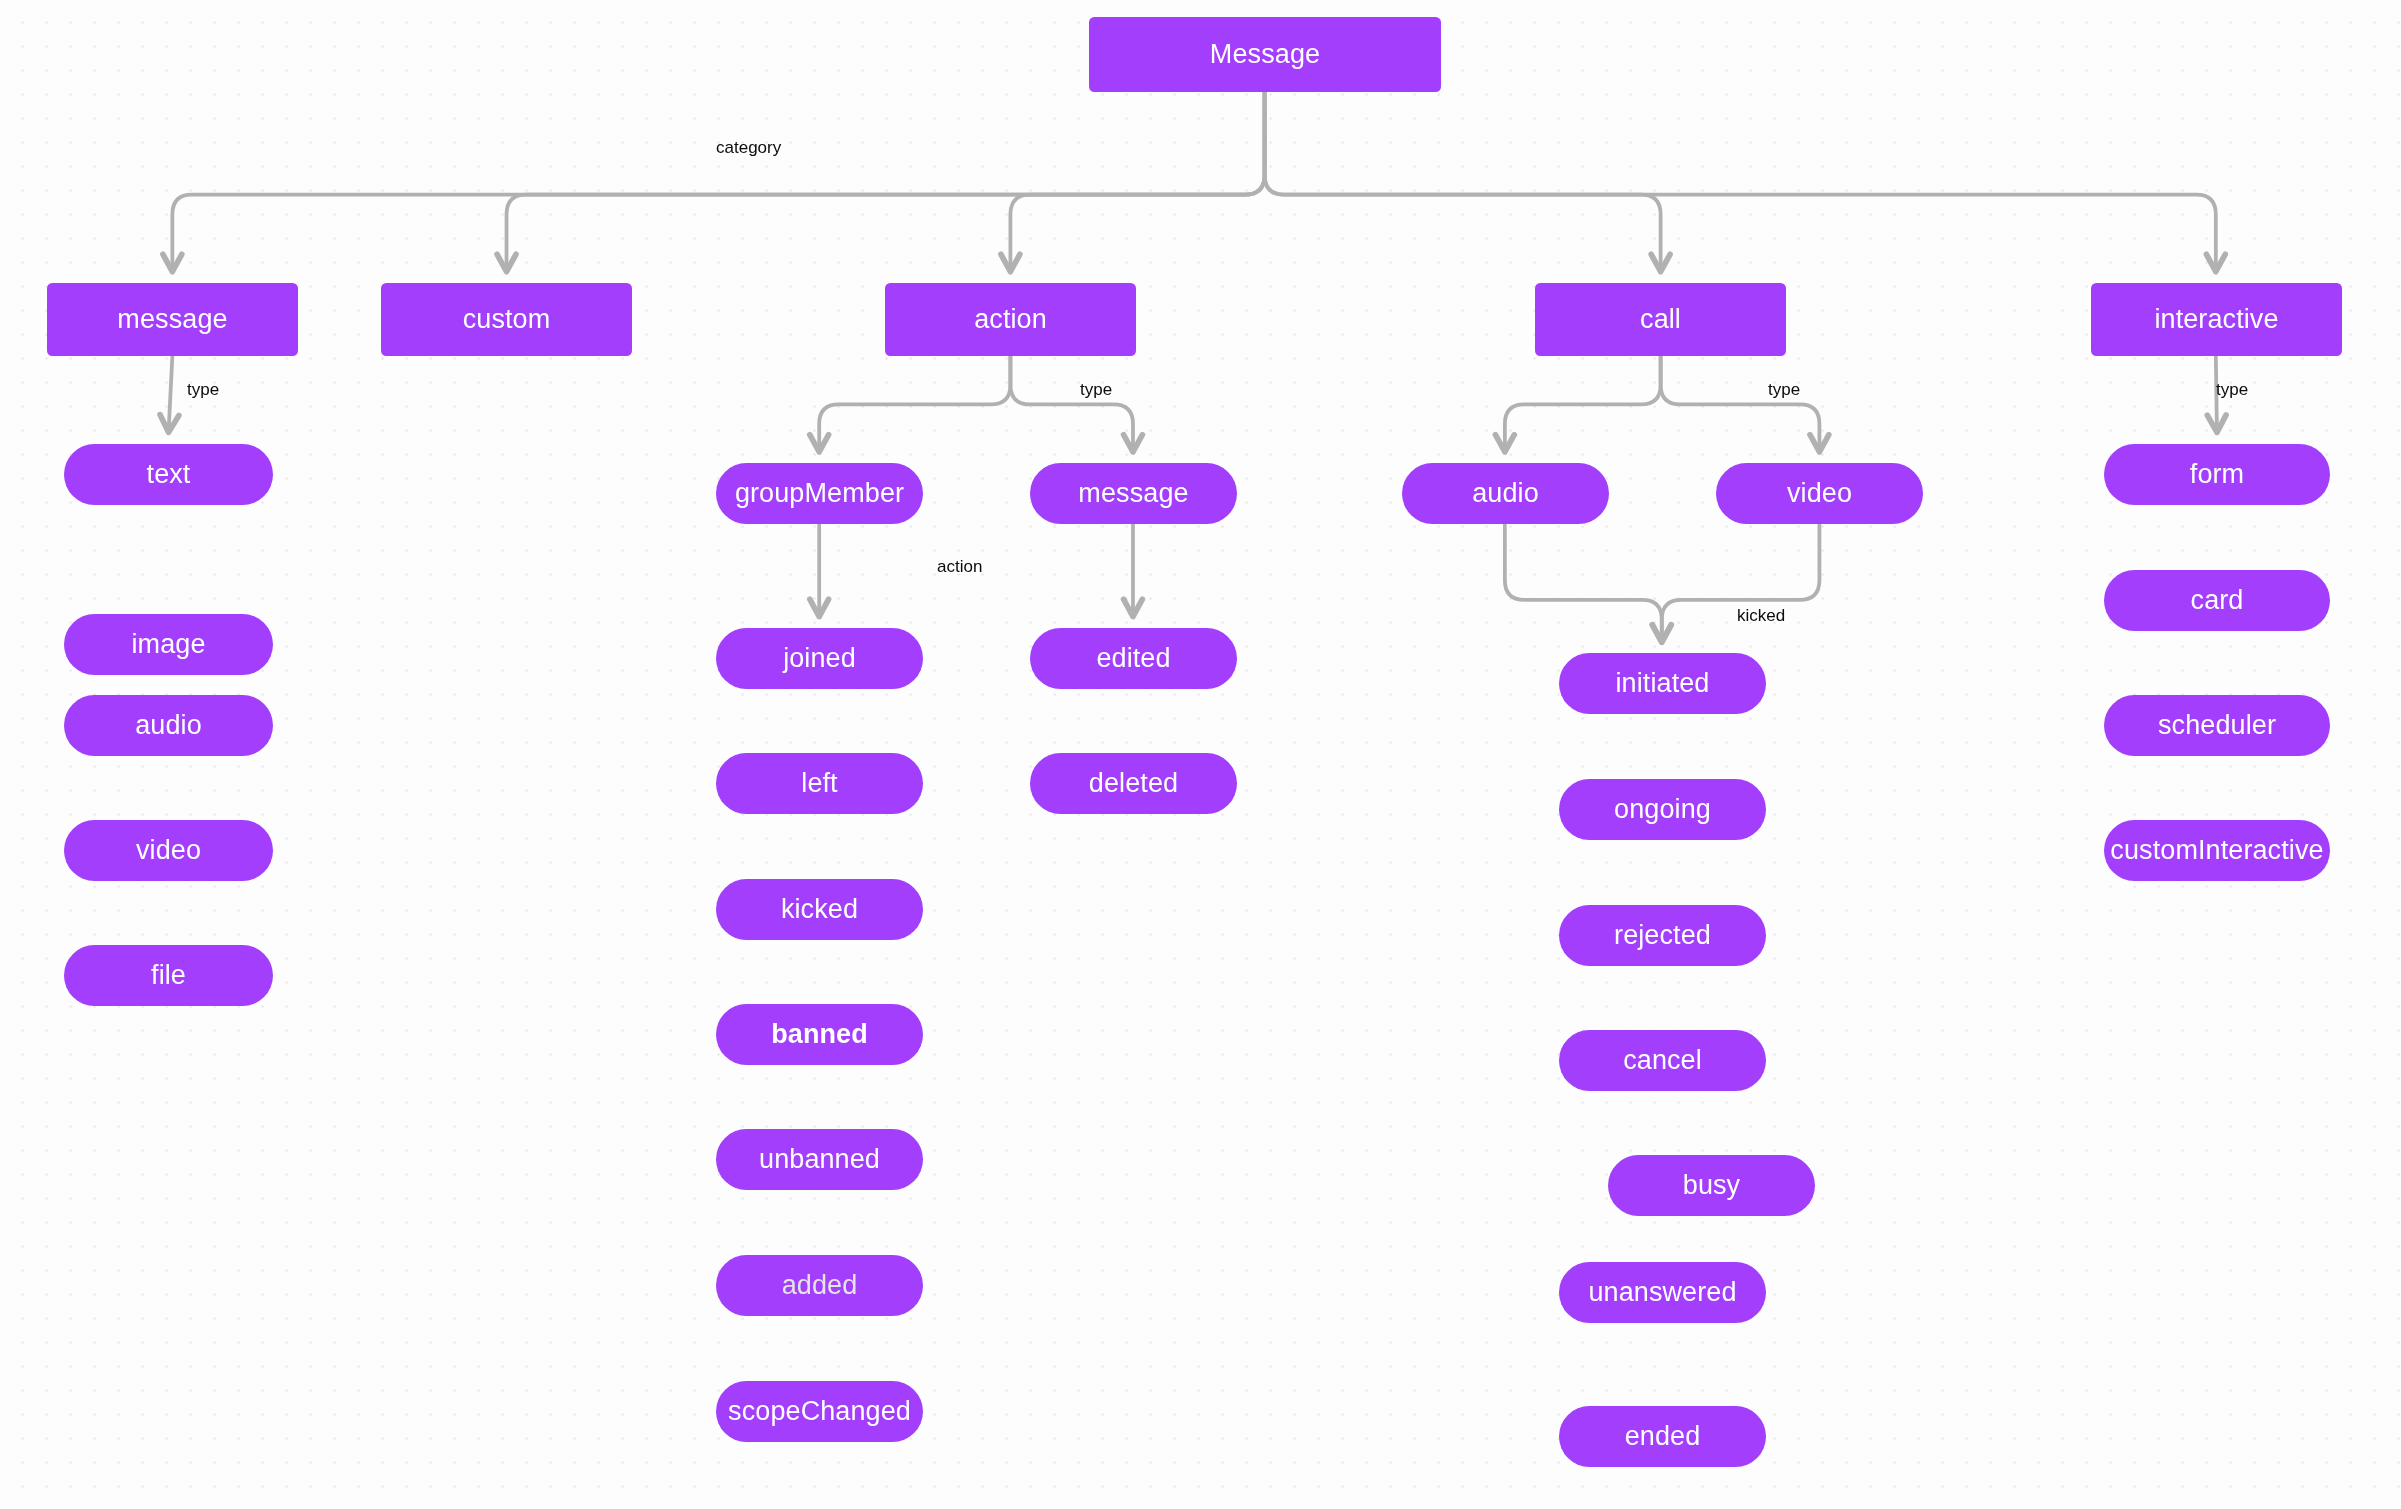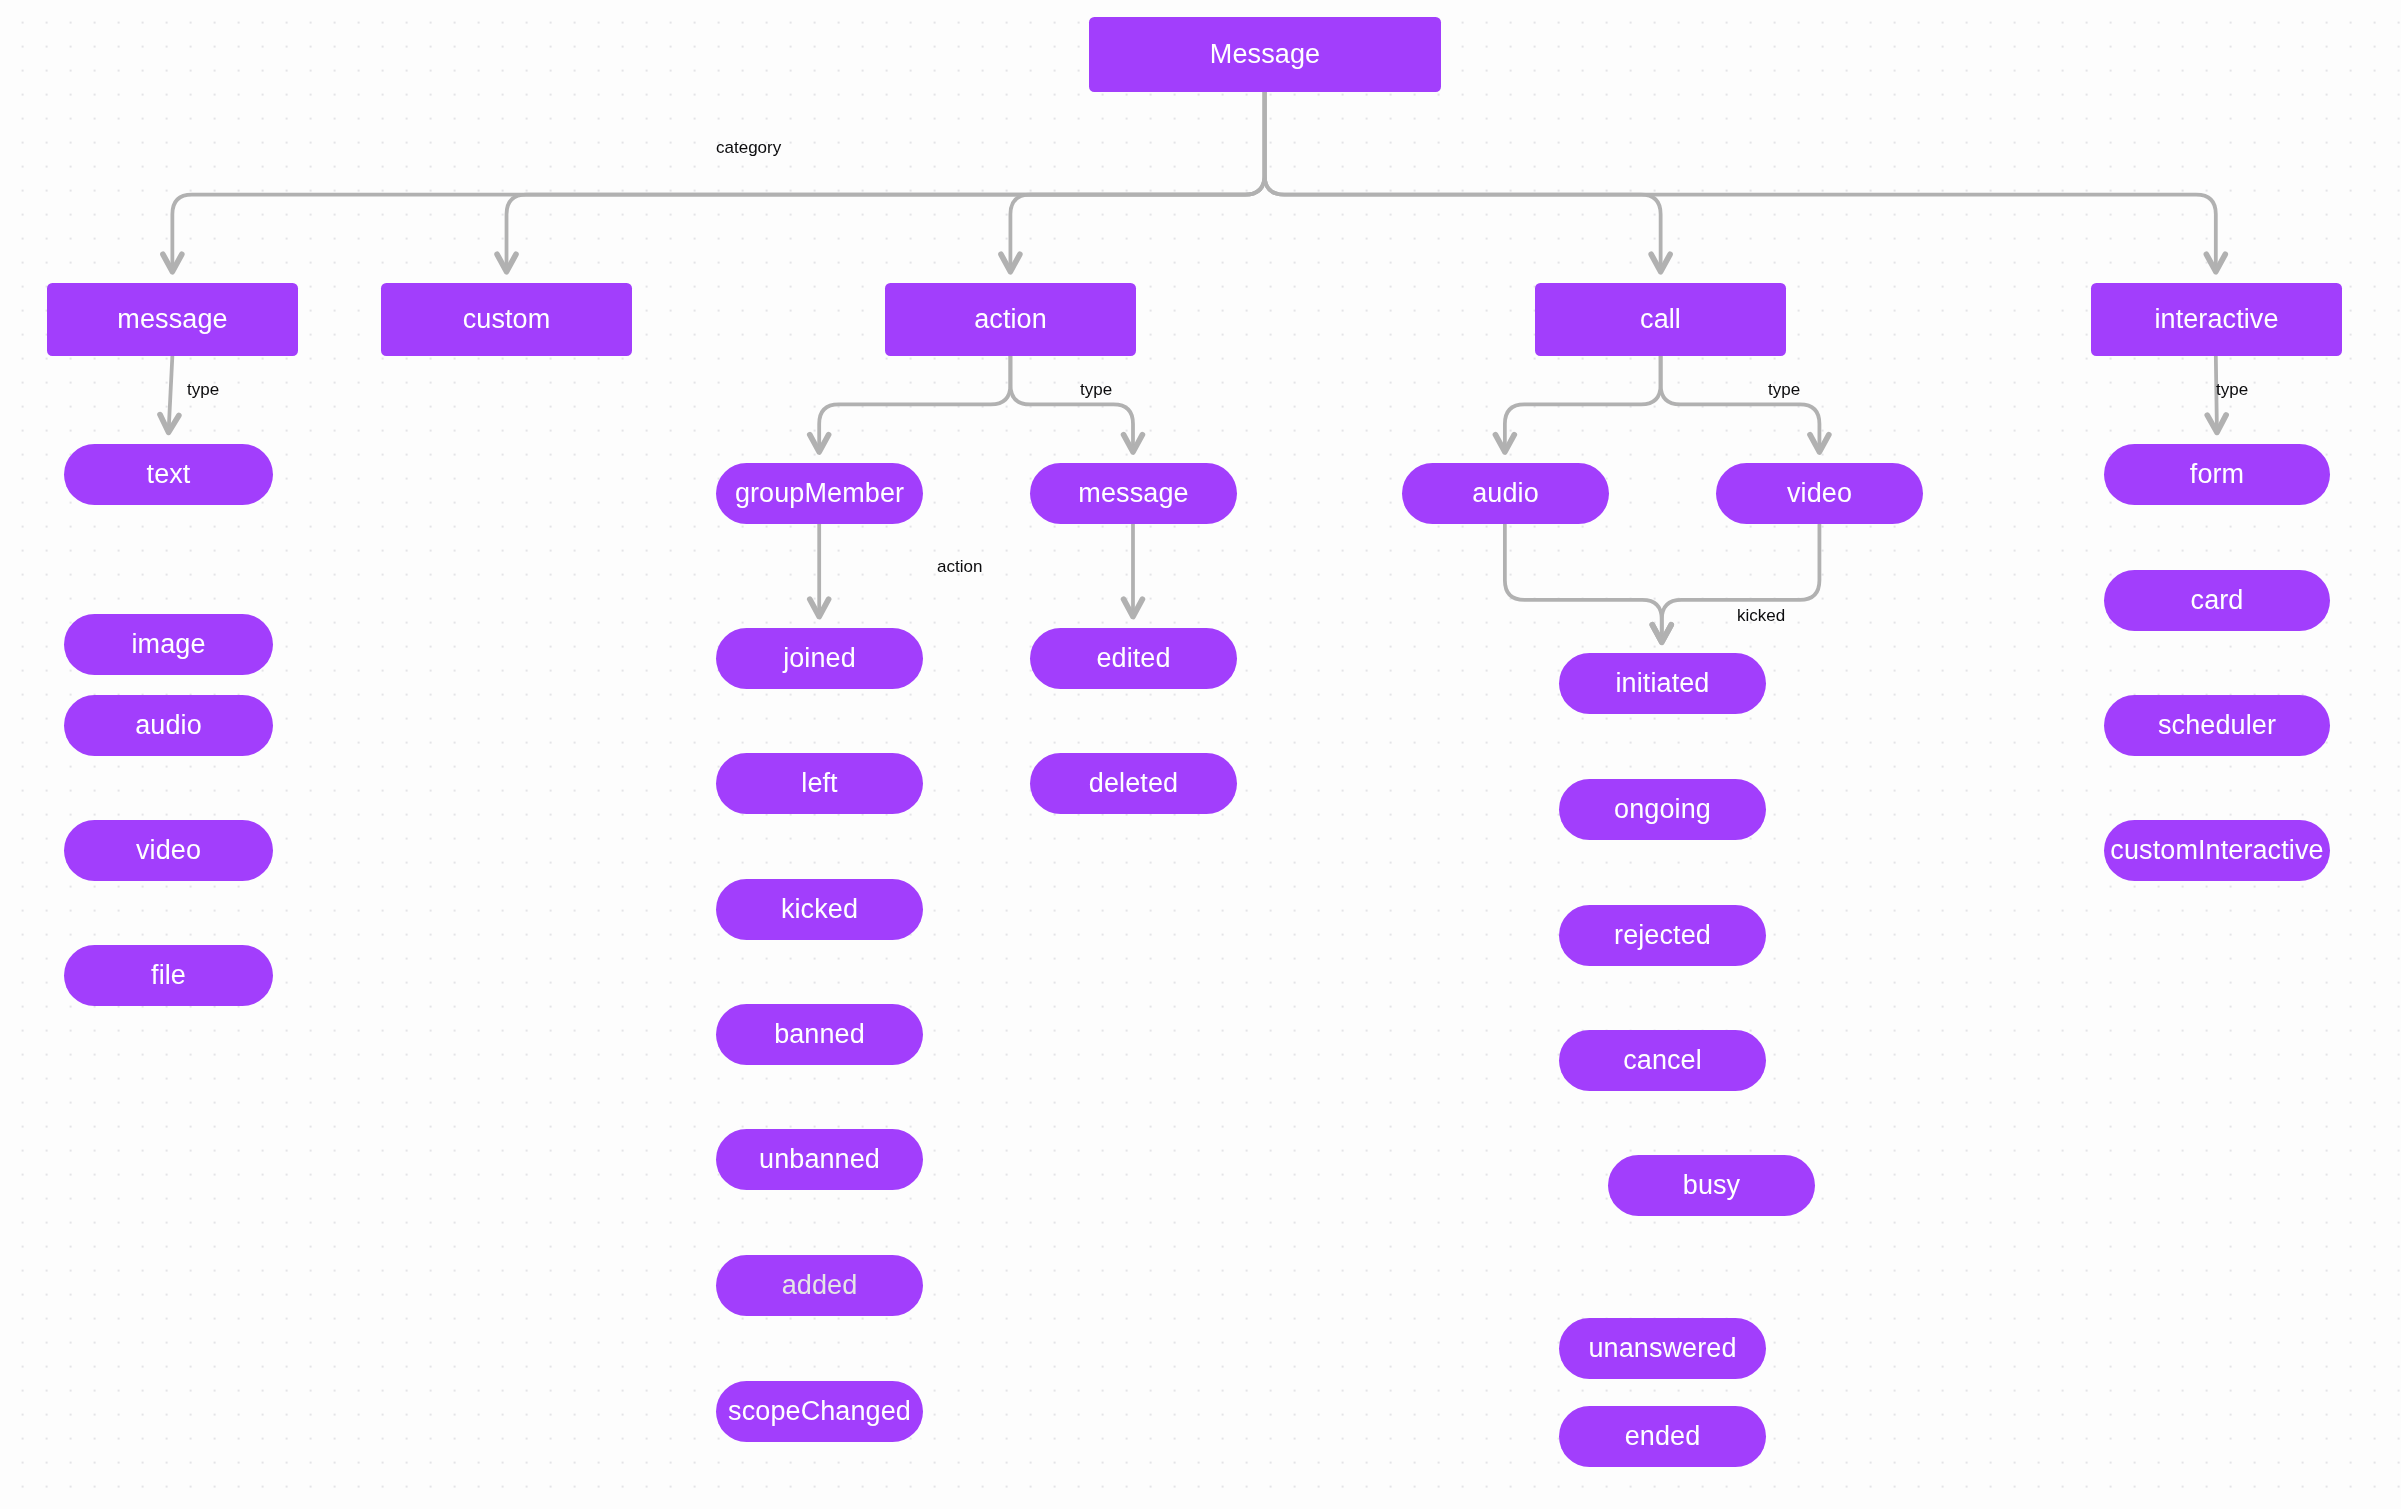--- a/index.html
+++ b/index.html
@@ -121,21 +121,21 @@
       </div>
       <div class="node pill" style="left: 716px; top: 628px; width: 207px; height: 61px; background: rgb(162, 62, 252); color: rgb(255, 255, 255);">
         <span>joined</span>
       </div>
       <div class="node pill" style="left: 716px; top: 753px; width: 207px; height: 61px; background: rgb(162, 62, 252); color: rgb(255, 255, 255);">
         <span>left</span>
       </div>
       <div class="node pill" style="left: 716px; top: 879px; width: 207px; height: 61px; background: rgb(162, 62, 252); color: rgb(255, 255, 255);">
         <span>kicked</span>
       </div>
-      <div class="node pill" style="left: 716px; top: 1004px; width: 207px; height: 61px; background: rgb(162, 62, 252); color: rgb(255, 255, 255);">
+      <div class="node pill" style="left: 716px; top: 1004px; width: 207px; height: 61px; background: rgb(162, 62, 252); color: rgb(255, 255, 255); font-weight: bold;">
         <span>banned</span>
       </div>
       <div class="node pill" style="left: 716px; top: 1129px; width: 207px; height: 61px; background: rgb(162, 62, 252); color: rgb(255, 255, 255);">
         <span>unbanned</span>
       </div>
       <div class="node pill" style="left: 716px; top: 1255px; width: 207px; height: 61px; background: rgb(162, 62, 252); color: #e5e5e5;">
         <span>added</span>
       </div>
       <div class="node pill" style="left: 716px; top: 1381px; width: 207px; height: 61px; background: rgb(162, 62, 252); color: rgb(255, 255, 255);">
         <span>scopeChanged</span>
@@ -160,21 +160,21 @@
       </div>
       <div class="node pill" style="left: 1559px; top: 905px; width: 207px; height: 61px; background: rgb(162, 62, 252); color: rgb(255, 255, 255);">
         <span>rejected</span>
       </div>
       <div class="node pill" style="left: 1559px; top: 1030px; width: 207px; height: 61px; background: rgb(162, 62, 252); color: rgb(255, 255, 255);">
         <span>cancel</span>
       </div>
       <div class="node pill" style="left: 1608px; top: 1155px; width: 207px; height: 61px; background: rgb(162, 62, 252); color: rgb(255, 255, 255);">
         <span>busy</span>
       </div>
-      <div class="node pill" style="left: 1559px; top: 1318px; width: 207px; height: 61px; background: rgb(162, 62, 252); color: rgb(255, 255, 255);">
+      <div class="node pill" style="left: 1559px; top: 1262px; width: 207px; height: 61px; background: rgb(162, 62, 252); color: rgb(255, 255, 255);">
         <span>unanswered</span>
       </div>
       <div class="node pill" style="left: 1559px; top: 1406px; width: 207px; height: 61px; background: rgb(162, 62, 252); color: rgb(255, 255, 255);">
         <span>ended</span>
       </div>
       <div class="node pill" style="left: 2104px; top: 444px; width: 226px; height: 61px; background: rgb(162, 62, 252); color: rgb(255, 255, 255);">
         <span>form</span>
       </div>
       <div class="node pill" style="left: 2104px; top: 570px; width: 226px; height: 61px; background: rgb(162, 62, 252); color: rgb(255, 255, 255);">
         <span>card</span>

